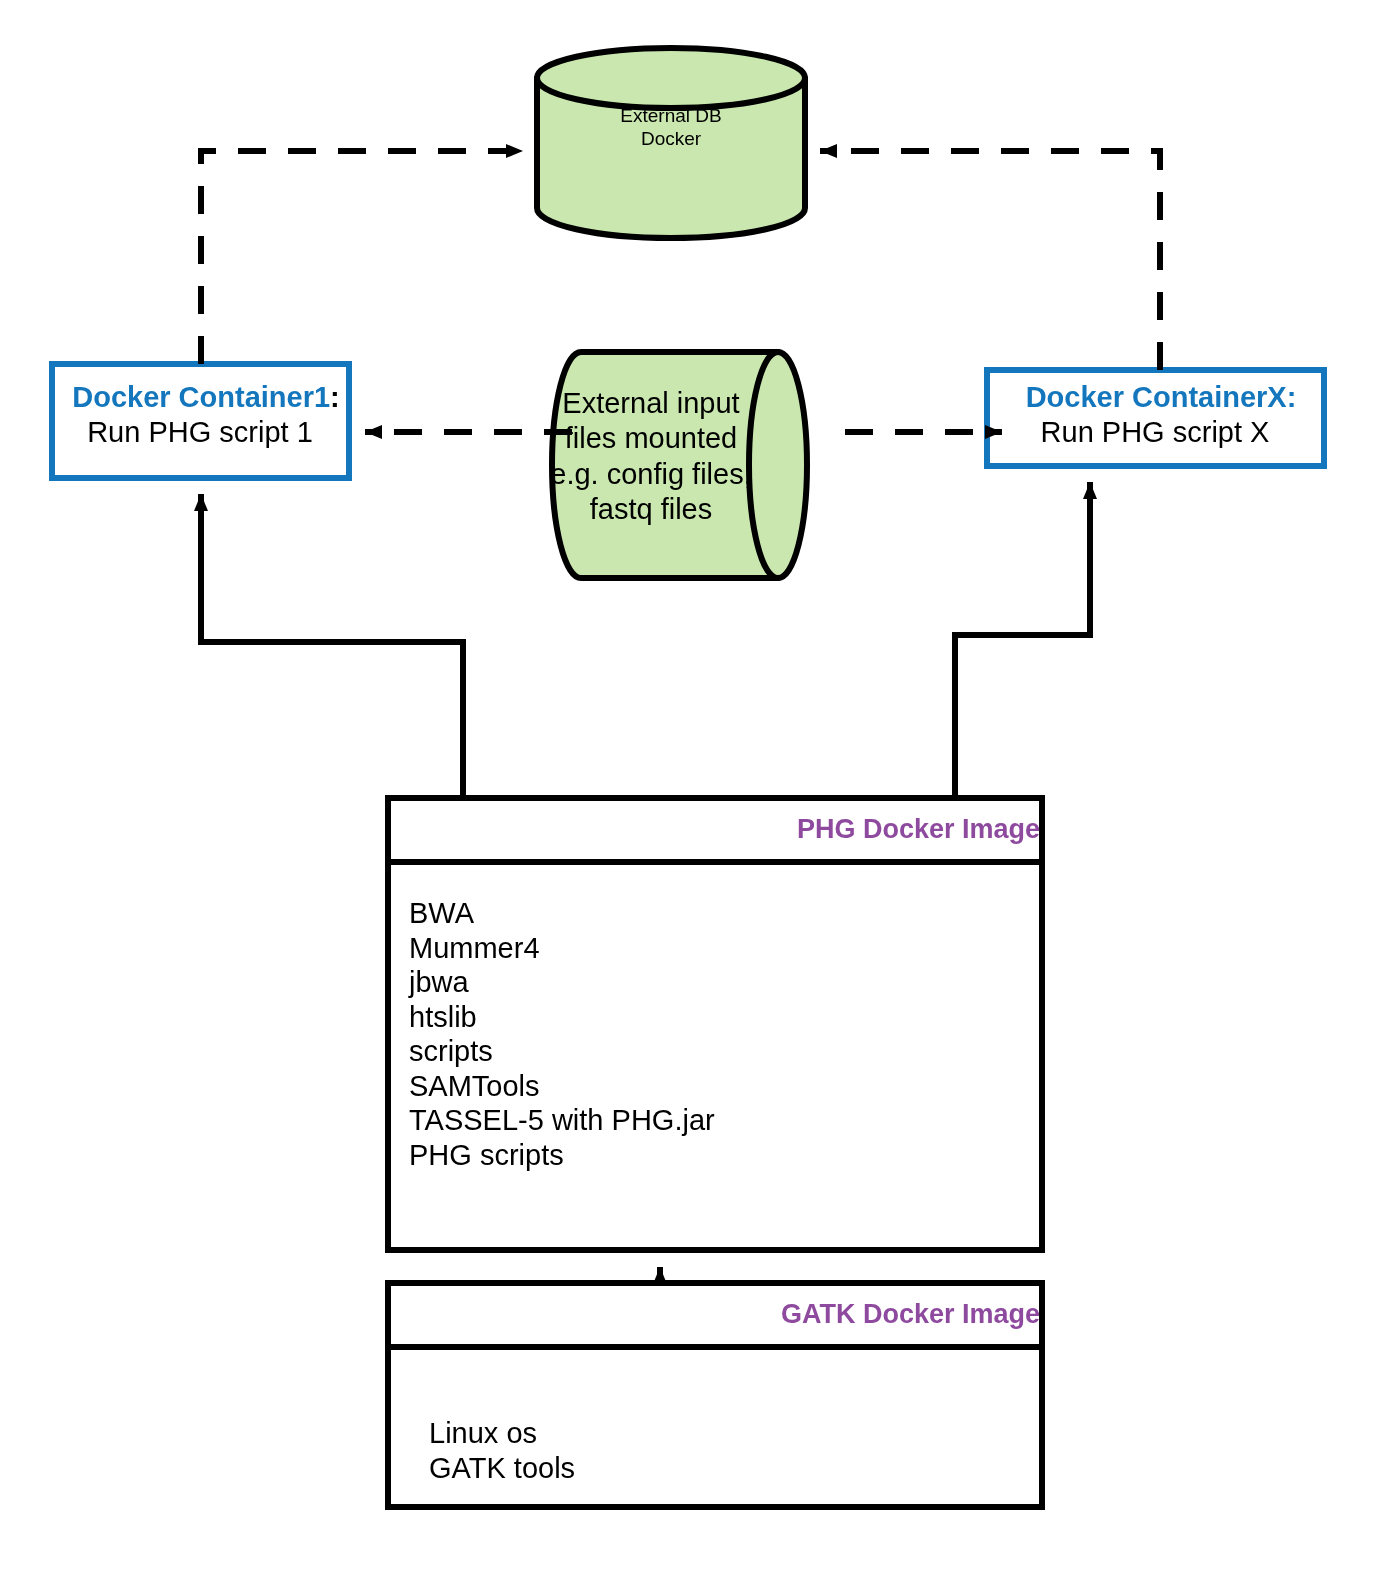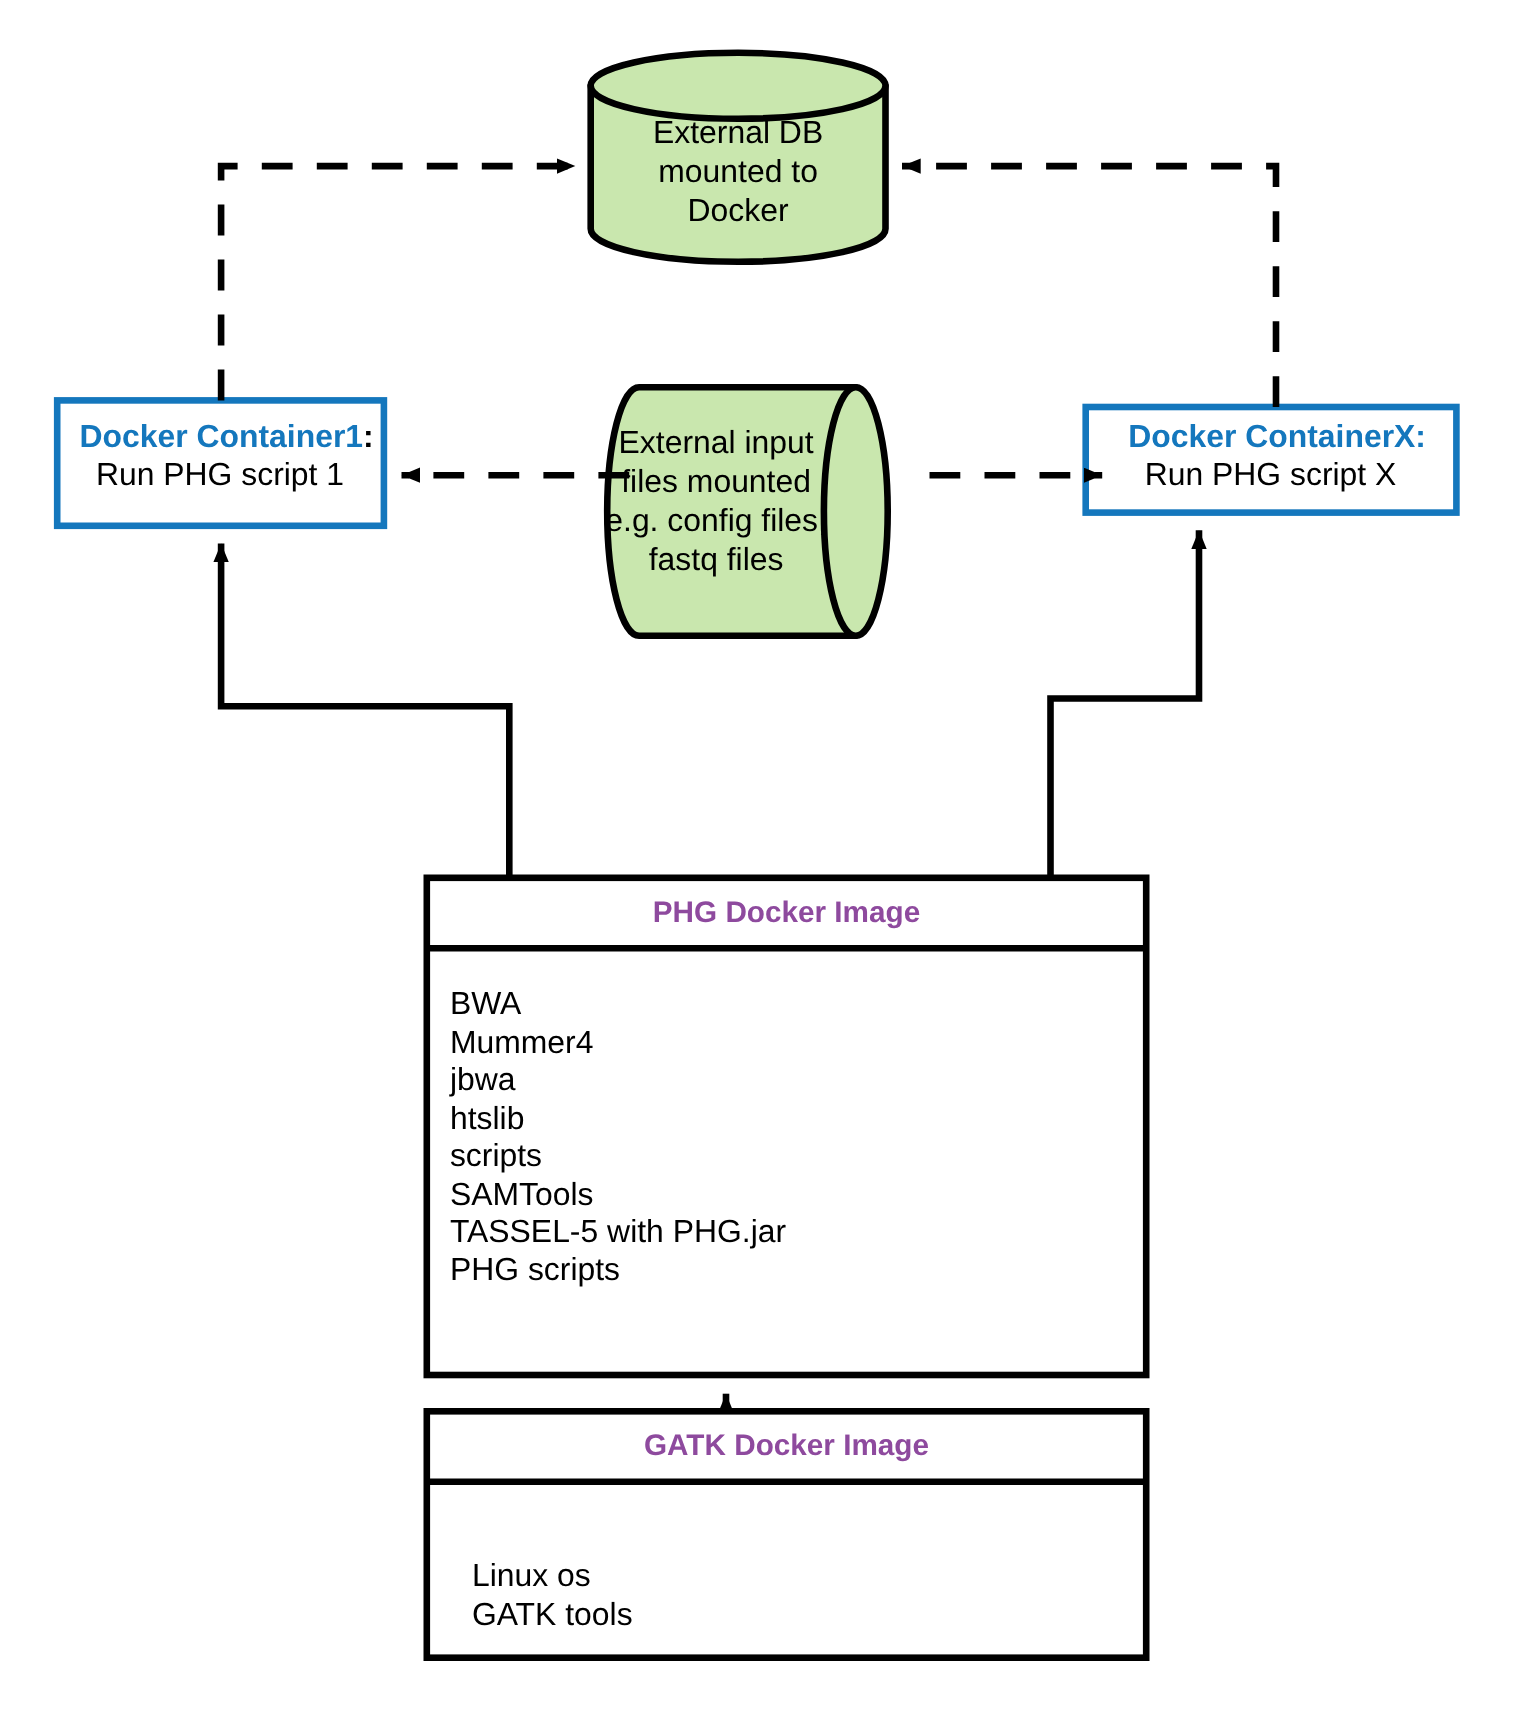--- a/index.html
+++ b/index.html
@@ -6,32 +6,32 @@
   body{
     font-family:"Liberation Sans","DejaVu Sans",sans-serif;
     width:1387px;height:1577px;position:relative;overflow:hidden;
   }
   #stage{position:absolute;left:0;top:0;width:1387px;height:1577px;}
   svg.layer{position:absolute;left:0;top:0;width:1387px;height:1577px;overflow:visible;}
 
   
   .txt{position:absolute;text-align:center;line-height:1.22;color:#000000;}
 
-  .db-label{left:537px;top:104px;width:268px;font-size:29px;}
+  .db-label{left:537px;top:104px;width:268px;font-size:19px;}
 
   .input-label{left:545px;top:386px;width:212px;font-size:29px;}
 
   .box-title{font-weight:bold;font-size:29px;padding-left:12px;}
   .blue-name{color:#1477bd;}
   .black-colon{color:#000000;}
 
   .c1-text{left:50px;top:380px;width:300px;font-size:29px;}
   .cx-text{left:985px;top:380px;width:340px;font-size:29px;}
 
-  .img-header{position:absolute;text-align:center;font-weight:bold;font-size:27px;color:#8e4a9e;}
+  .img-header{position:absolute;text-align:right;font-weight:bold;font-size:27px;color:#8e4a9e;}
   .phg-header{left:390px;top:814px;width:650px;}
   .gatk-header{left:390px;top:1299px;width:650px;}
 
   .list{position:absolute;text-align:left;font-size:29px;color:#000000;line-height:1.19;}
   .phg-list{left:409px;top:896px;width:600px;}
   .gatk-list{left:409px;top:1416px;width:600px;margin-left:20px;}
   .list div{white-space:pre;}
 </style>
 </head>
 <body>
@@ -82,21 +82,20 @@
 
     <path d="M463,798 L463,642 L201,642 L201,494" fill="none" stroke="#000" stroke-width="6" marker-end="url(#ahw)"></path>
 
     <path d="M955,798 L955,635 L1090,635 L1090,482" fill="none" stroke="#000" stroke-width="6" marker-end="url(#ahw)"></path>
 
     <path d="M660,1283 L660,1267" fill="none" stroke="#000" stroke-width="6" marker-end="url(#ahw)"></path>
   </svg>
 
   <div class="txt db-label">
     <div>External DB</div>
-    <div>mounted to</div>
     <div>Docker</div>
   </div>
 
   <div class="txt input-label">
     <div>External input</div>
     <div>files  mounted</div>
     <div>e.g. config files,</div>
     <div>fastq files</div>
   </div>
 

